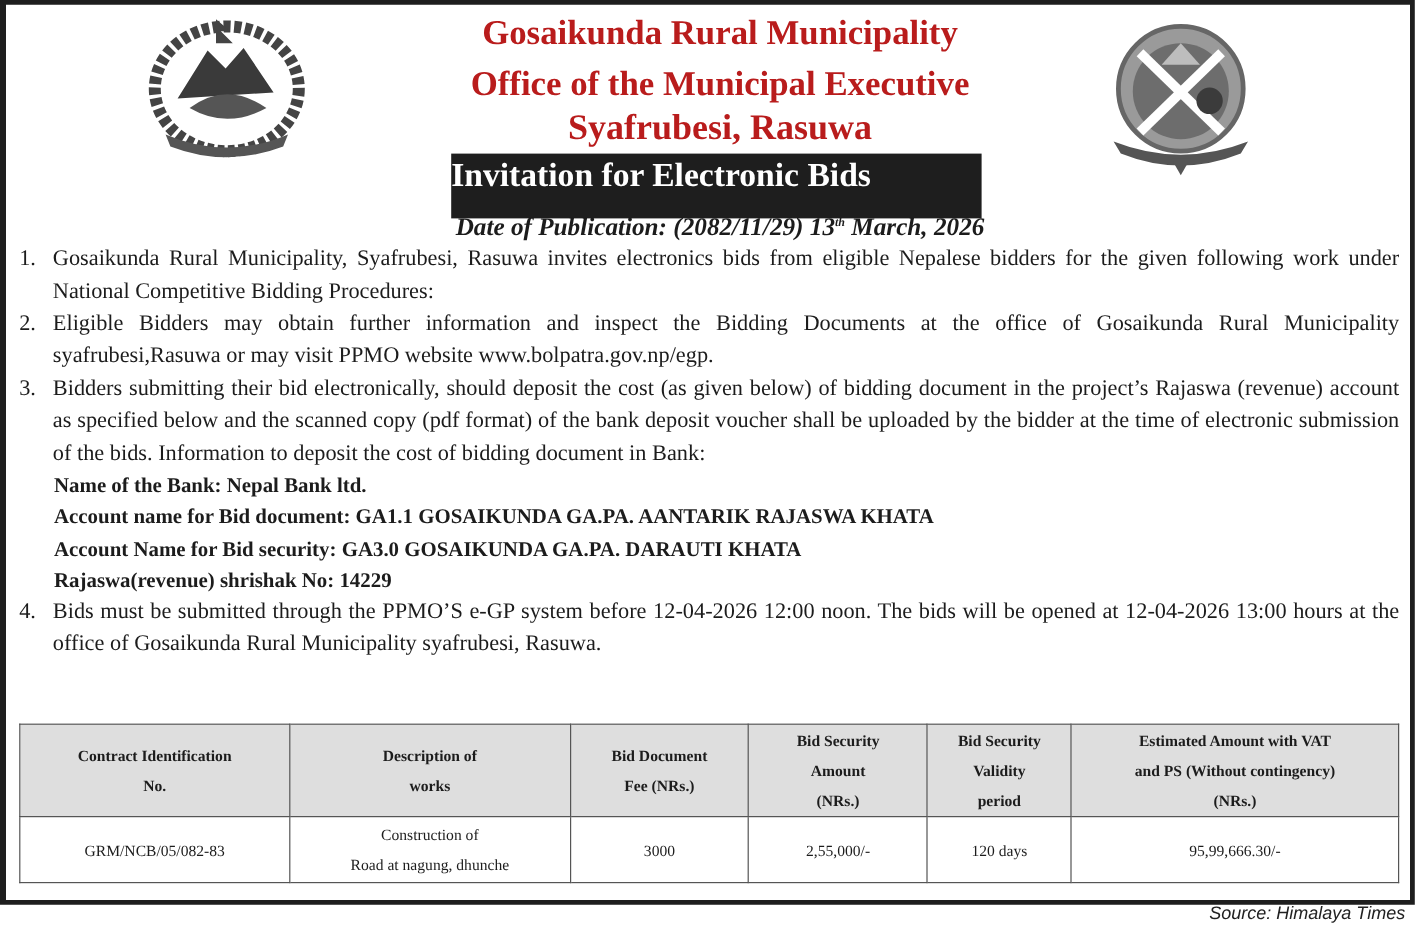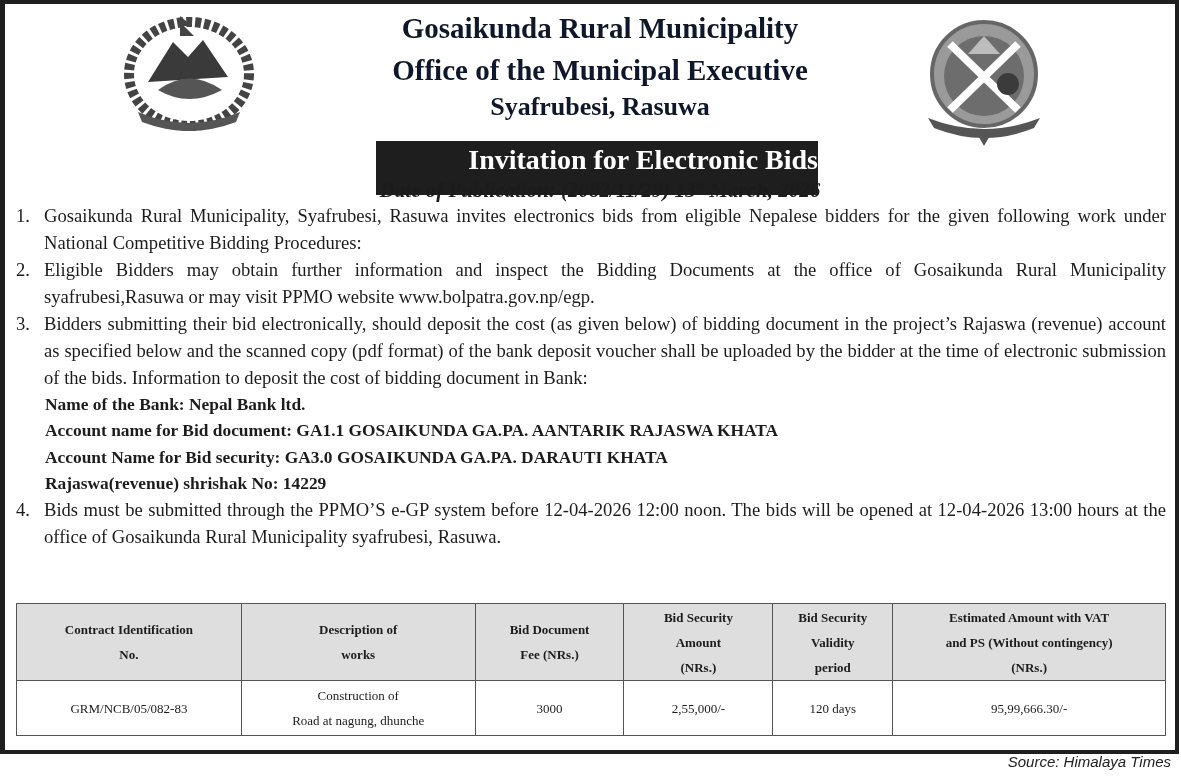--- a/index.html
+++ b/index.html
@@ -3,26 +3,26 @@
 <meta charset="utf-8">
 <style>
   html, body { margin: 0; padding: 0; background: #ffffff; }
   body { width: 1181px; height: 778px; position: relative; overflow: hidden;
          font-family: "Liberation Serif", "DejaVu Serif", serif; color: #1c1c1c; }
   .frame { position: absolute; left: 0; top: 0; width: 1170px; height: 746px;
            border: 4px solid #1e1e1e; border-left-width: 5px; background: #fff; }
   .logo { position: absolute; }
   .logo-left { left: 118px; top: 12px; width: 142px; height: 130px; }
   .logo-right { left: 918px; top: 14px; width: 132px; height: 134px; }
-  .heading { position: absolute; left: 300px; width: 600px; text-align: center; font-weight: bold; color: #0f172a; }
+  .heading { position: absolute; left: 300px; width: 600px; text-align: center; font-weight: bold; color: #b91c1c; }
   .h1 { top: 10px; font-size: 29px; line-height: 36px; }
   .h2 { top: 52px; font-size: 29px; line-height: 36px; }
-  .h3 { top: 93px; font-size: 26px; line-height: 28px; }
+  .h3 { top: 93px; font-size: 30px; line-height: 28px; }
   .banner { position: absolute; left: 376px; top: 128px; width: 442px; height: 54px; background: #1e1e1e;
-            color: #fff; font-size: 28px; font-weight: bold; text-align: right; line-height: 38px; margin-top: 13px; }
+            color: #fff; font-size: 28px; font-weight: bold; text-align: left; line-height: 38px; }
   .pubdate { position: absolute; left: 300px; top: 172px; width: 600px; text-align: center;
              font-size: 21px; font-style: italic; font-weight: bold; line-height: 28px; }
   .pubdate sup { font-size: 10px; }
   .body-text { position: absolute; left: 16px; top: 202px; width: 1150px; font-size: 18.6px; line-height: 27px; }
   .item { display: flex; text-align: justify; }
   .item .num { width: 28px; flex: none; }
   .item .txt { flex: 1; text-align: justify; }
   .bank { padding-left: 29px; font-weight: bold; font-size: 17.4px; line-height: 26.3px; }
   a.link { color: #1c1c1c; }
   table.bids { position: absolute; left: 16px; top: 603px; width: 1150px; border-collapse: collapse;

